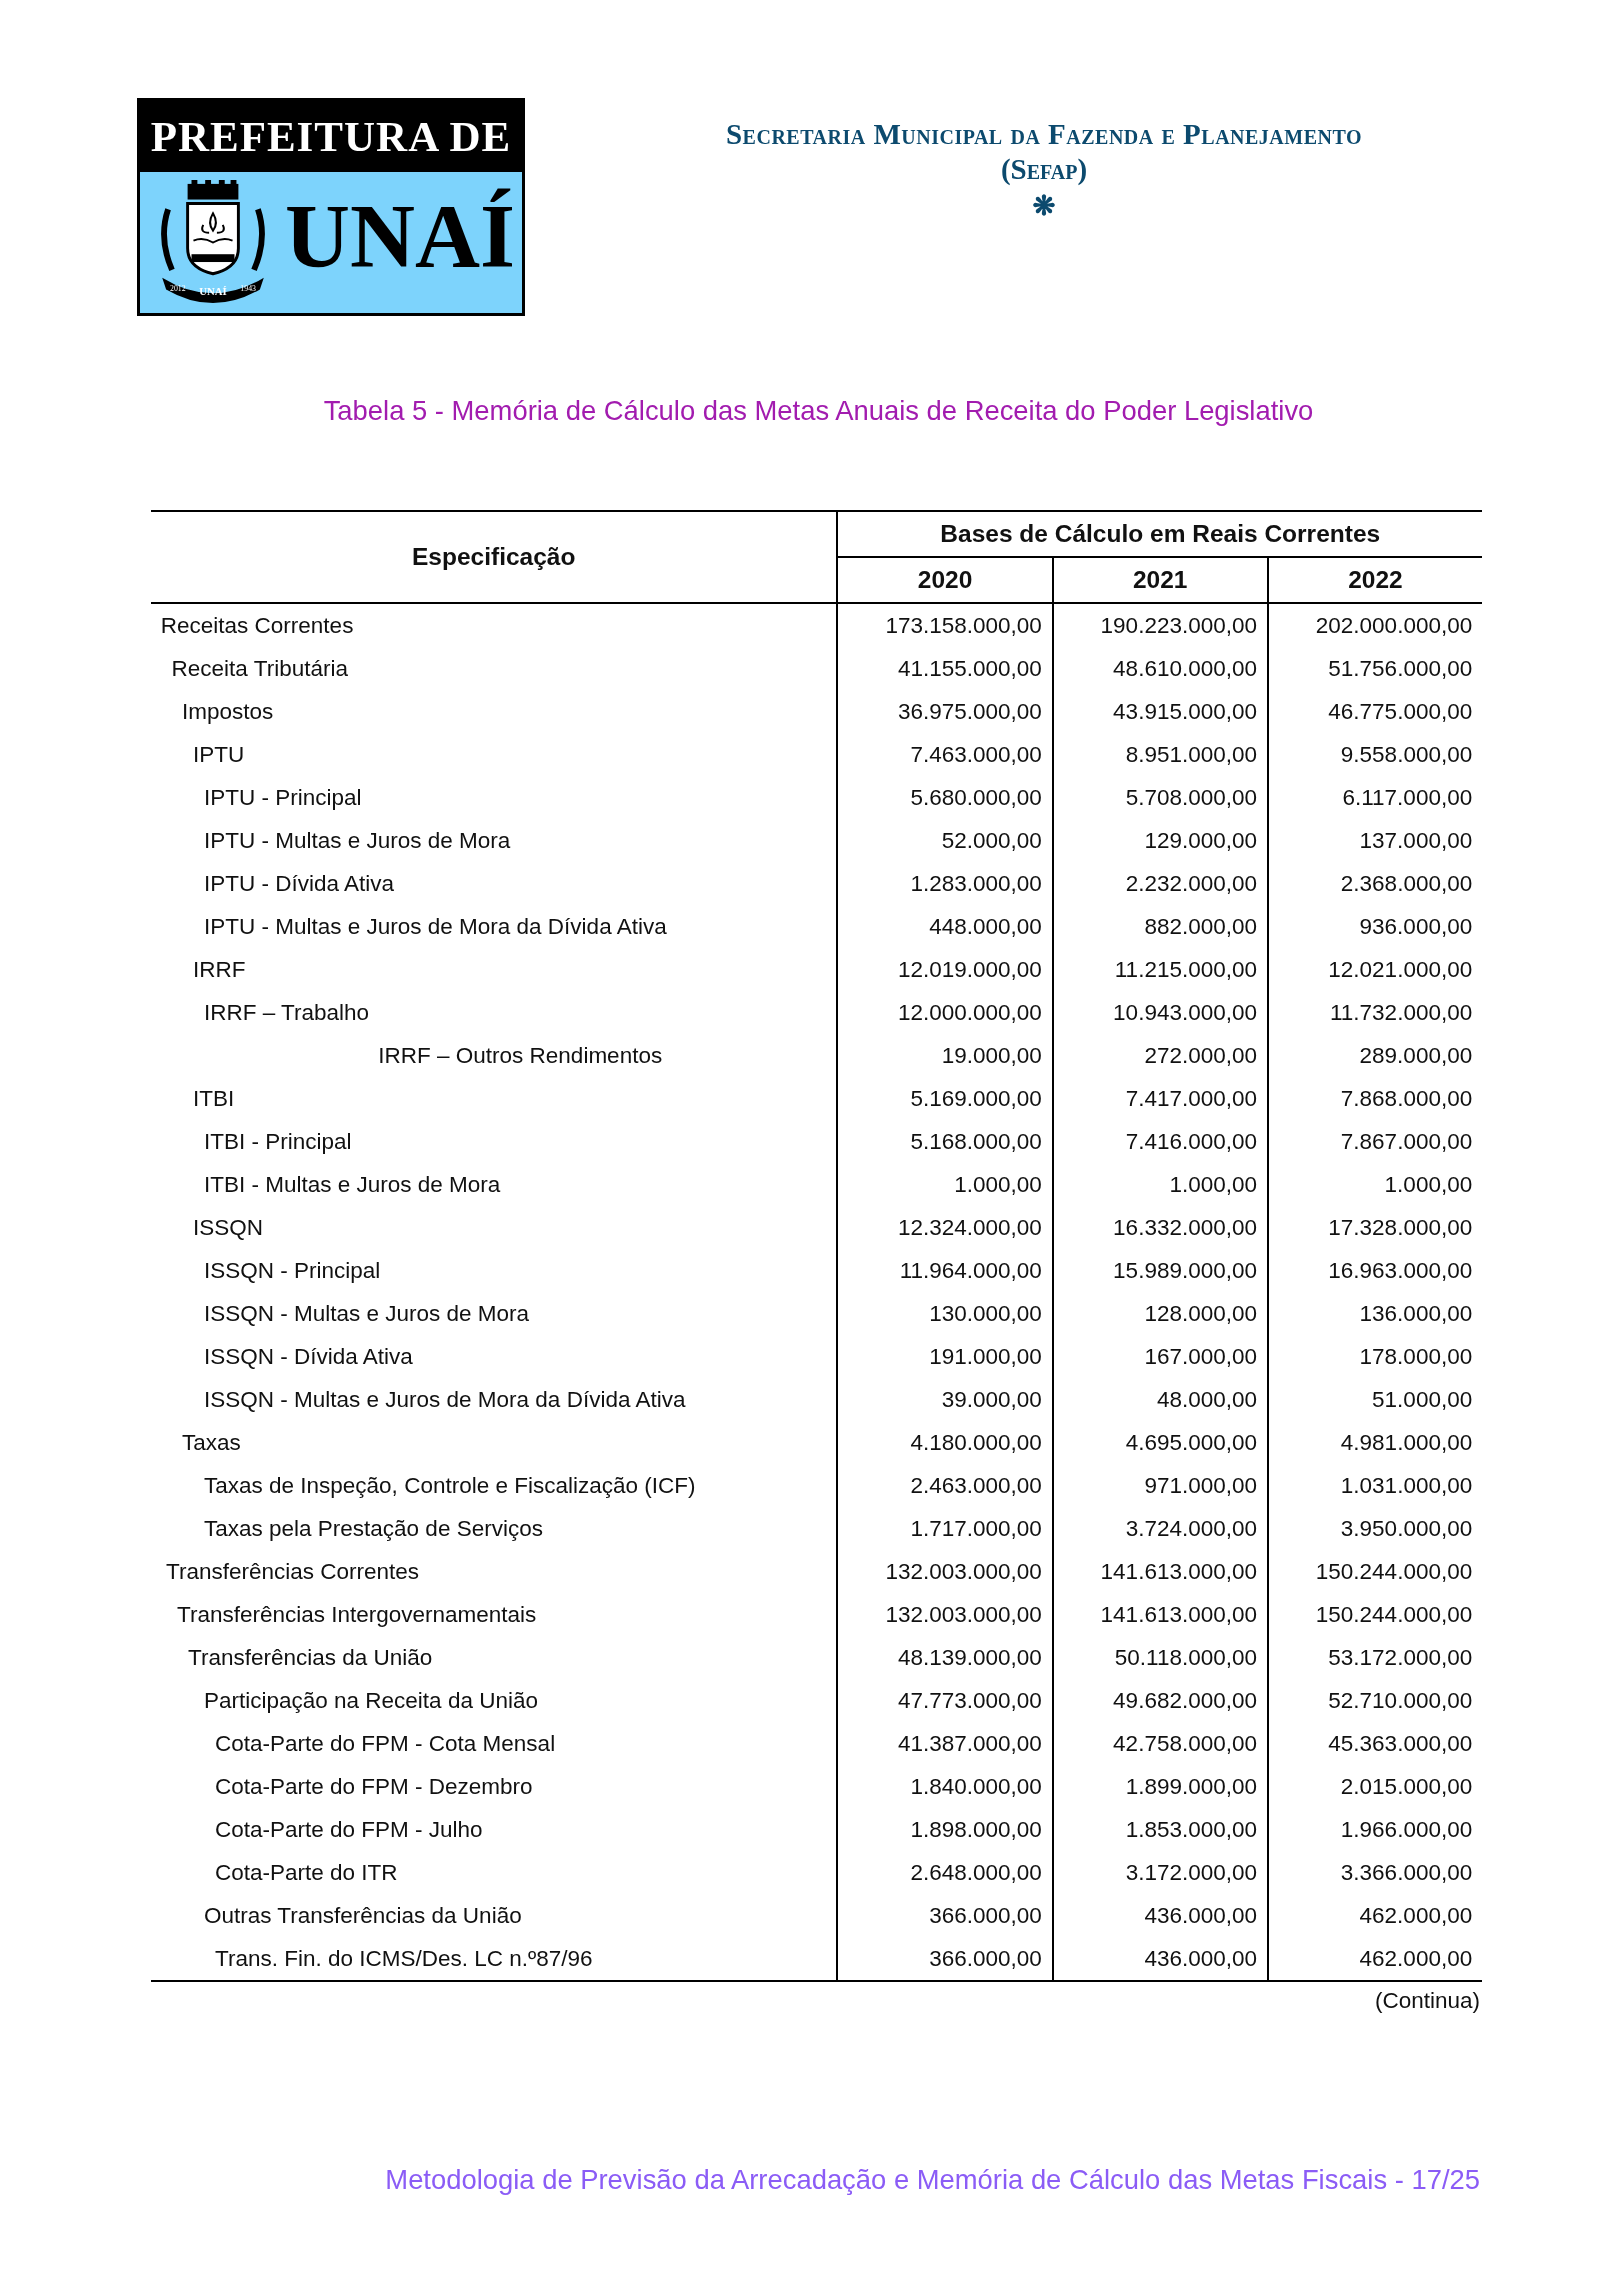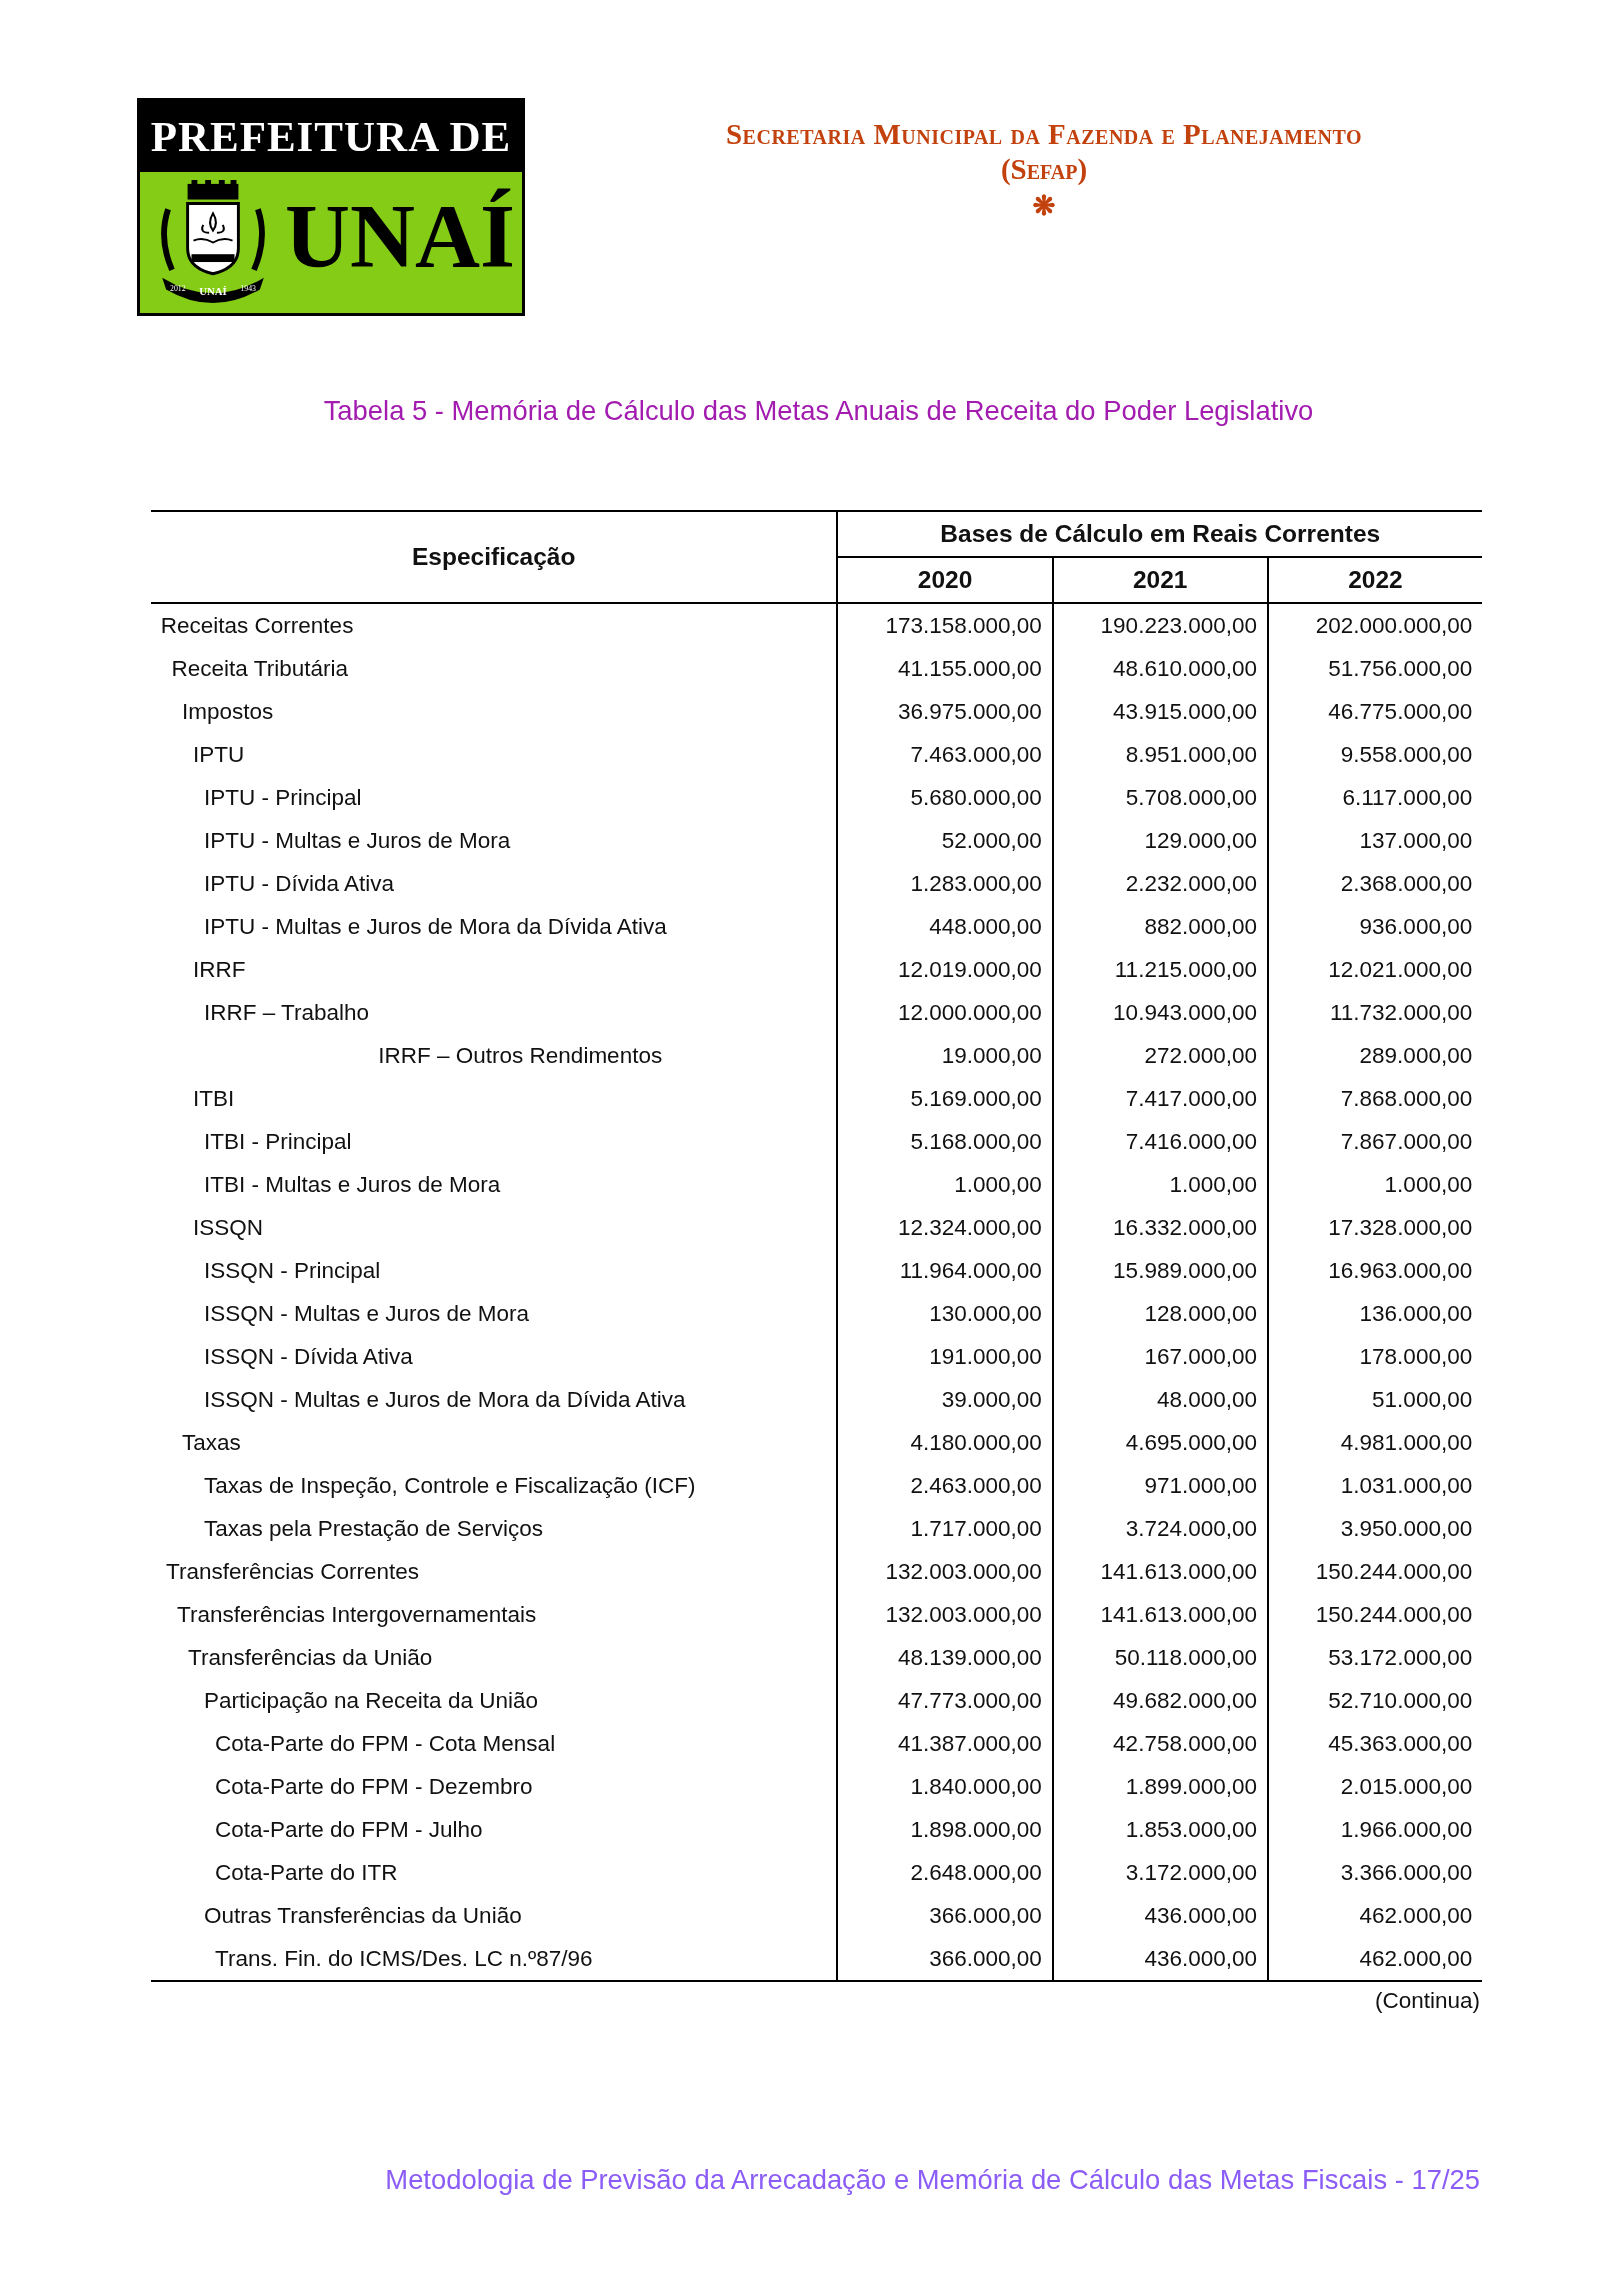--- a/index.html
+++ b/index.html
@@ -3,36 +3,36 @@
 <meta charset="utf-8">
 <style>
   html, body { margin: 0; padding: 0; background: #ffffff; }
   body {
     width: 1621px; height: 2293px; position: relative; overflow: hidden;
     font-family: "Liberation Sans", sans-serif; color: #111;
   }
   
   .logo {
     position: absolute; left: 137px; top: 98px; width: 388px; height: 218px;
-    border: 3.9px solid #000; box-sizing: border-box; background: #84cc16;
+    border: 3.9px solid #000; box-sizing: border-box; background: #7dd3fc;
   }
   .logo-top {
     background: #000; color: #fff; height: 71px; display: flex; align-items: center; justify-content: center;
     font-family: "Liberation Serif", serif; font-weight: bold; font-size: 43px; letter-spacing: 1px;
   }
   .logo-bottom { position: relative; height: 143px; }
   .crest {
     position: absolute; left: 13.7px; top: 7.8px; width: 118px; height: 125px;
   }
   .logo-city {
     position: absolute; left: 145px; top: 5.9px; font-family: "Liberation Serif", serif;
     font-weight: bold; font-size: 90px; line-height: 118px; color: #000;
   }
   
-  .hdr { position: absolute; left: 588px; top: 118px; width: 912px; text-align: center; font-family: "Liberation Serif", serif; font-weight: bold; color: #c2410c; }
+  .hdr { position: absolute; left: 588px; top: 118px; width: 912px; text-align: center; font-family: "Liberation Serif", serif; font-weight: bold; color: #0c4a6e; }
   .hdr-line1 { font-size: 29px; font-variant: small-caps; letter-spacing: 0.5px; }
   .hdr-line2 { font-size: 29px; font-variant: small-caps; margin-top: 2px; }
   .hdr-star { font-size: 27.4px; line-height: 33px; margin-top: 3.9px; }
   .hdr-line3 { font-size: 27.4px; margin-top: 9.8px; }
 
   
   .ttitle { position: absolute; left: 147px; top: 390px; width: 1343px; text-align: center; font-size: 27.4px; line-height: 41px; color: #a21caf; }
 
   
   .tbl {

